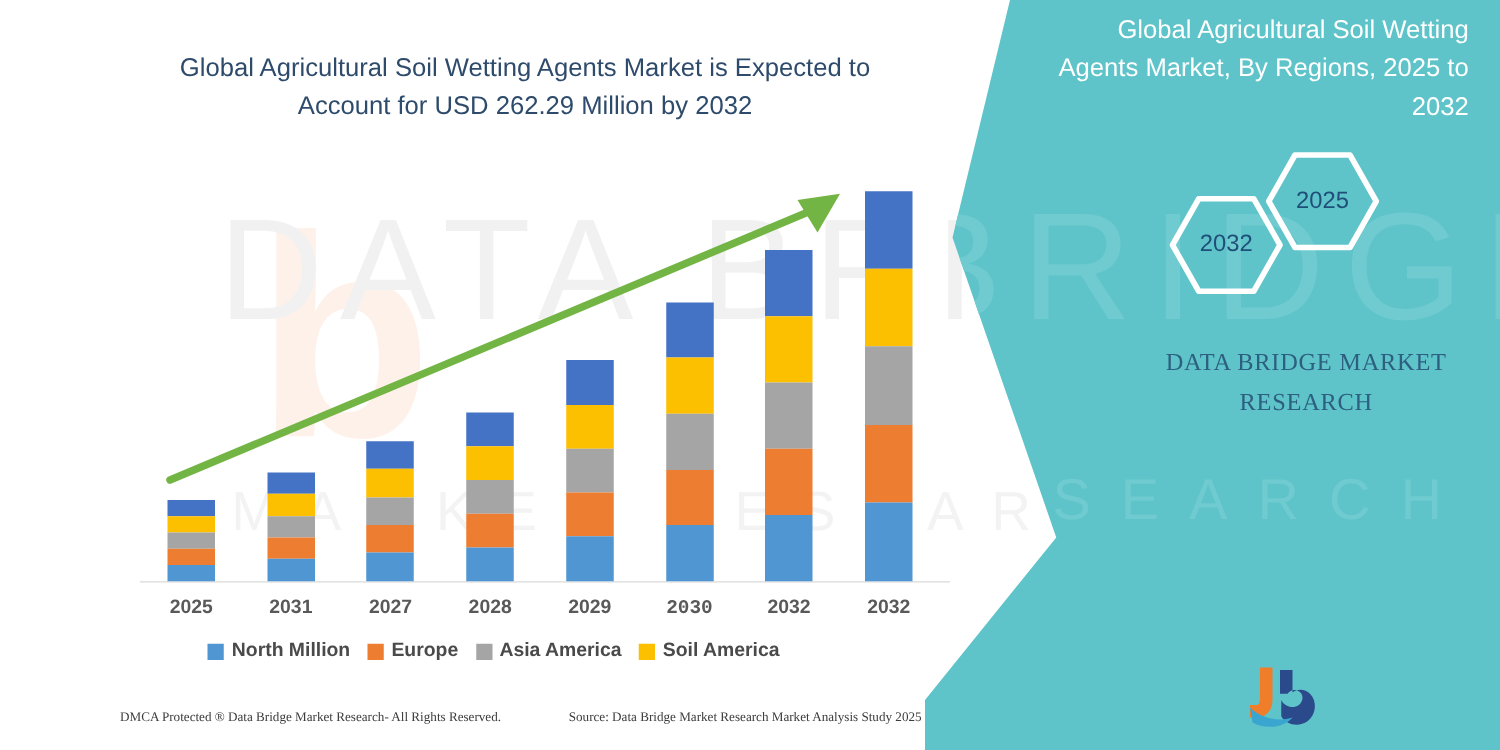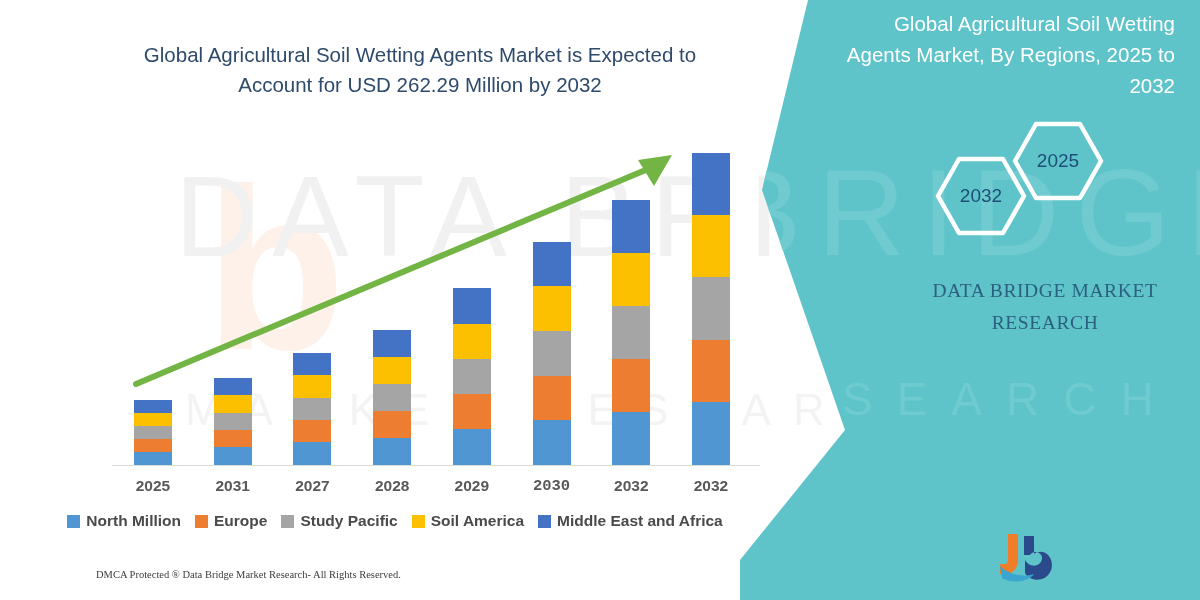--- a/index.html
+++ b/index.html
@@ -254,33 +254,30 @@
       <div class="legend-item">
         <span class="legend-swatch" style="background: rgb(80, 150, 210);"></span>
         <span class="legend-label">North Million</span>
       </div>
       <div class="legend-item">
         <span class="legend-swatch" style="background: rgb(237, 125, 49);"></span>
         <span class="legend-label">Europe</span>
       </div>
       <div class="legend-item">
         <span class="legend-swatch" style="background: rgb(165, 165, 165);"></span>
-        <span class="legend-label">Study Pacific</span>
+        <span class="legend-label">Asia America</span>
       </div>
       <div class="legend-item">
         <span class="legend-swatch" style="background: rgb(253, 192, 0);"></span>
         <span class="legend-label">Soil America</span>
       </div>
-      <div class="legend-item">
-        <span class="legend-swatch" style="background: rgb(68, 114, 196);"></span>
-        <span class="legend-label">Middle East and Africa</span>
-      </div>
     </div>
 
   <div class="footer-dmca">DMCA Protected ® Data Bridge Market Research- All Rights Reserved.</div>
+  <div class="footer-source">Source: Data Bridge Market Research  Market Analysis Study 2025</div>
 
   <div class="brand-logo">
     <svg width="66" height="56" viewBox="0 0 66 56">
       <path d="M8,4 L20,4 L20,30 C20,38 15,44 7,44 L2,44 L2,34 L7,34 C9,34 10,32 10,29 L10,4 Z" fill="#ef7d2a"></path>
       <path d="M26,6 L36,6 L36,24 C40,21 46,21 50,25 C56,31 55,42 48,47 C41,52 31,50 27,43 L27,30 C30,36 37,37 41,34 C45,31 45,25 41,23 C38,21 34,22 32,25 L26,25 Z" fill="#2b4a8b"></path>
       <path d="M2,36 C10,44 24,48 36,44 C30,52 14,54 4,48 Z" fill="#3aa6d0"></path>
     </svg>
     
   </div>
 

